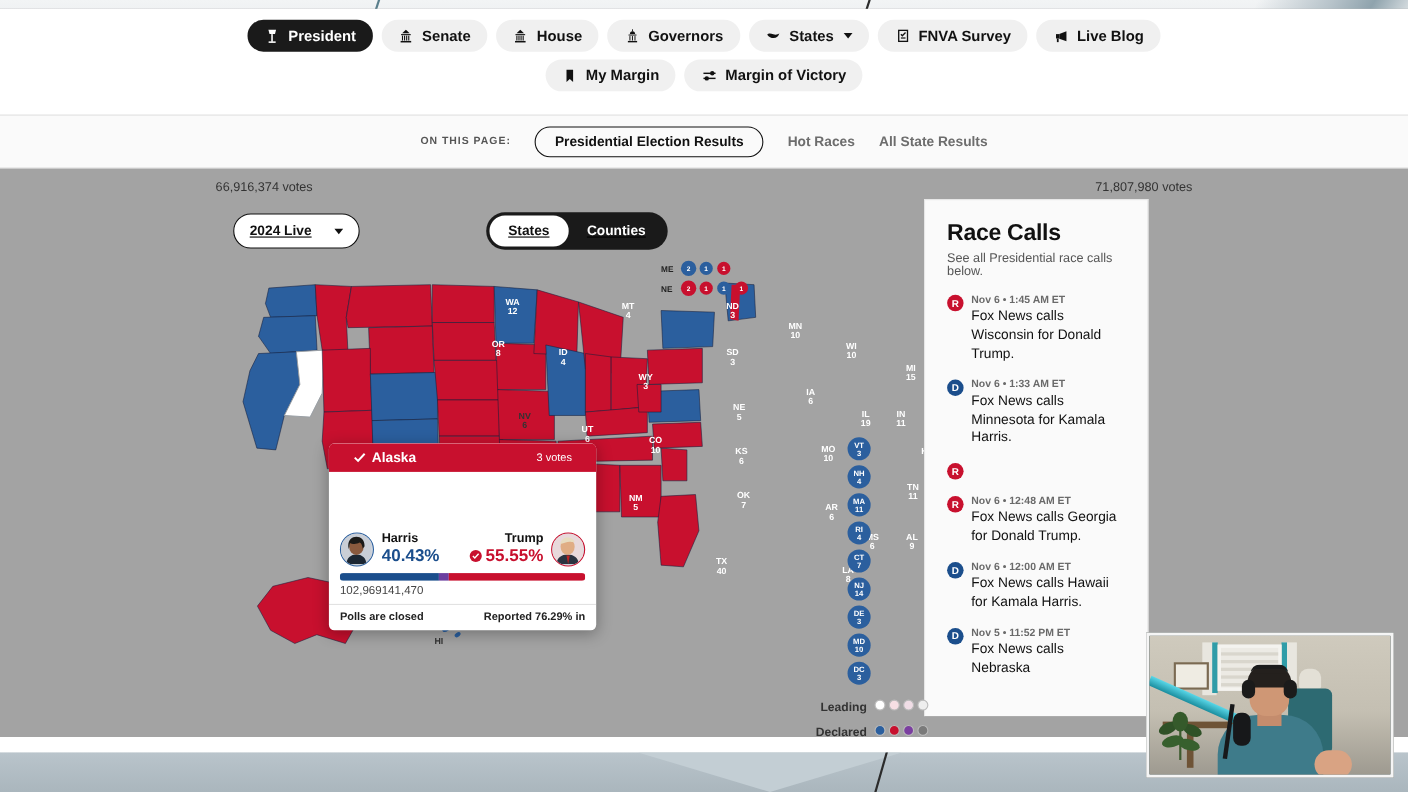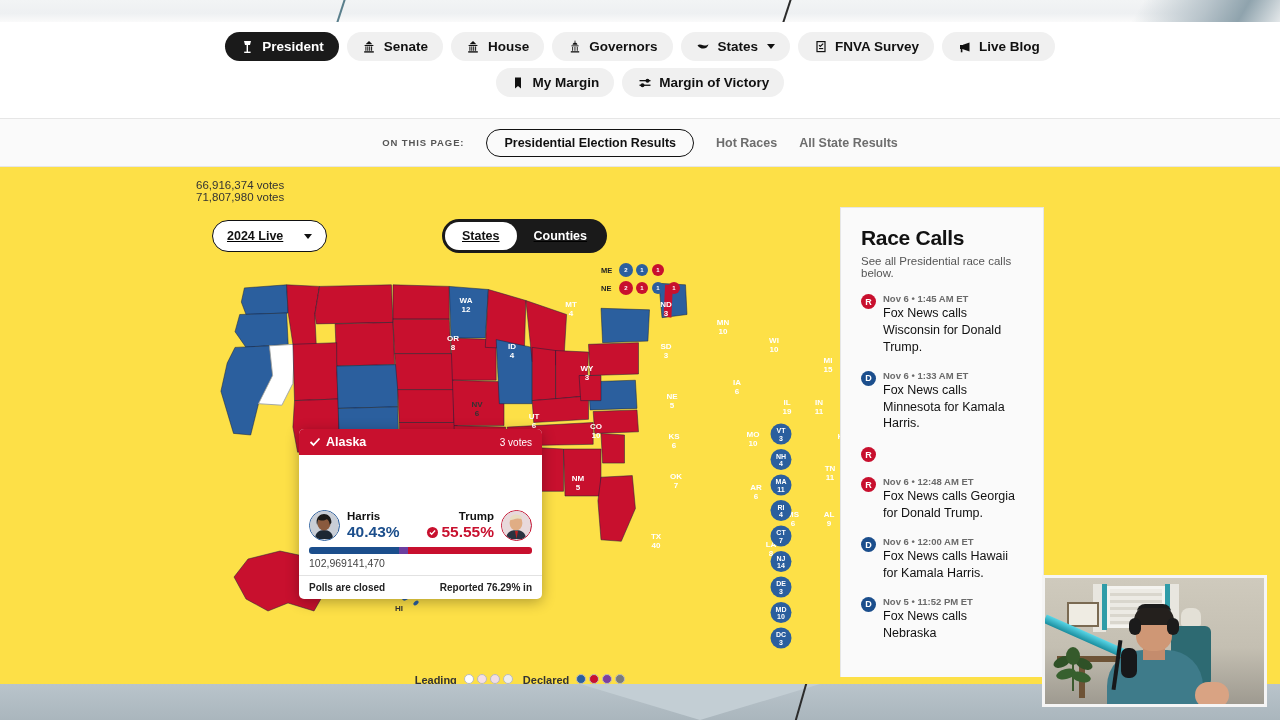--- a/index.html
+++ b/index.html
@@ -17,22 +17,22 @@
     overflow:hidden;
   }
   #top-bleed .slash { position:absolute; width:2px; background:#5a7f8c; transform:rotate(18deg); }
   #top-bleed .gray-wedge {
     position:absolute; right:0; top:0; width:200px; height:22px;
     background:linear-gradient(120deg, rgba(255,255,255,0) 30%, #b7c3ca 62%, #8fa3ad 80%, #e4e8ea 100%);
   }
 
   
   #page {
-    position:absolute; left:0; top:22px; width:1280px; height:662px;
-    background:#fde047; overflow:hidden;
+    position:absolute; left:0; top:8px; width:1280px; height:662px;
+    background:#a3a3a3; overflow:hidden;
   }
 
   
   #race-nav {
     background:#fff; padding:10px 0 14px 0;
     border-bottom:1px solid #e6e6e6;
   }
   .pill-row { display:flex; justify-content:center; gap:8px; margin-bottom:7px; }
   .pill {
     display:flex; align-items:center; gap:7px;
@@ -56,21 +56,21 @@
   .anchor-pill {
     border:1.5px solid #111; border-radius:20px; padding:6px 17px;
     font-size:12.5px; font-weight:700; color:#111; cursor:pointer; background:transparent;
     font-family:"Liberation Sans", sans-serif;
   }
   .anchor-link { font-size:12.5px; font-weight:700; color:#6d6d6d; cursor:pointer; }
 
   
   #vote-row {
     display:flex; justify-content:space-between;
-    padding:12px 196px 4px 196px; font-size:11.5px; color:#333;flex-direction:column;
+    padding:12px 196px 4px 196px; font-size:11.5px; color:#333;
   }
 
   
   #main { display:flex; gap:0; padding:0 196px 0 196px; position:relative; }
 
   
   #map-col { width:648px; position:relative;text-decoration:underline; }
   #map-controls { display:flex; align-items:center; padding:12px 0 6px 16px; gap:115px; }
   #year-select {
     display:flex; align-items:center; justify-content:space-between;
@@ -95,21 +95,21 @@
   .dist-lab { font-size:7.5px; font-weight:700; fill:#222; font-family:"Liberation Sans", sans-serif;}
 
   
   #tooltip {
     position:absolute; left:103px; top:170px; width:243px;
     background:#fff; border-radius:5px; box-shadow:0 3px 14px rgba(0,0,0,.30);
     overflow:hidden; z-index:40; font-family:"Liberation Sans", sans-serif;
   }
   #tt-head {
     background:#c8102e; color:#fff; display:flex; align-items:center; justify-content:space-between;
-    padding:6px 10px;
+    padding:6px 22px;
   }
   #tt-name { font-size:12.5px; font-weight:700; display:flex; align-items:center; gap:5px;}
   #tt-votes { font-size:10px; }
   #tt-body { padding:8px 10px 6px 10px; }
   .cand-row { display:flex; align-items:center; justify-content:space-between;margin-top:47px; }
   .cand { display:flex; align-items:center; gap:7px; }
   .avatar {
     width:31px;height:31px;border-radius:50%; overflow:hidden; flex:none;
     border:1.5px solid #2b5f9e; background:#d8dde3;
   }
@@ -129,21 +129,21 @@
   #tt-counts { display:flex; font-size:10.5px; color:#444; }
   #tt-foot {
     border-top:1px solid #e2e2e2; padding:6px 10px; display:flex; justify-content:space-between;
     font-size:10px; font-weight:700; color:#222;
   }
 
   
   #legend {
     position:absolute; left:196px; bottom:-2px; width:648px;
     display:flex; justify-content:center; align-items:flex-end; gap:10px;
-    font-size:11px; color:#333; font-weight:700;
+    font-size:11px; color:#333; font-weight:700;flex-direction:column;
   }
   .lg-grp { display:flex; align-items:center; gap:4px; }
   .lg-dot { width:10px;height:10px;border-radius:50%; }
 
   
   #calls {
     width:204px; margin-left:-4px; margin-top:0;
     background:#fafafa; border:1px solid #e6e6e6; border-bottom:none;
     padding:18px 20px 0 20px; height:470px; overflow:hidden;
     position:relative;

